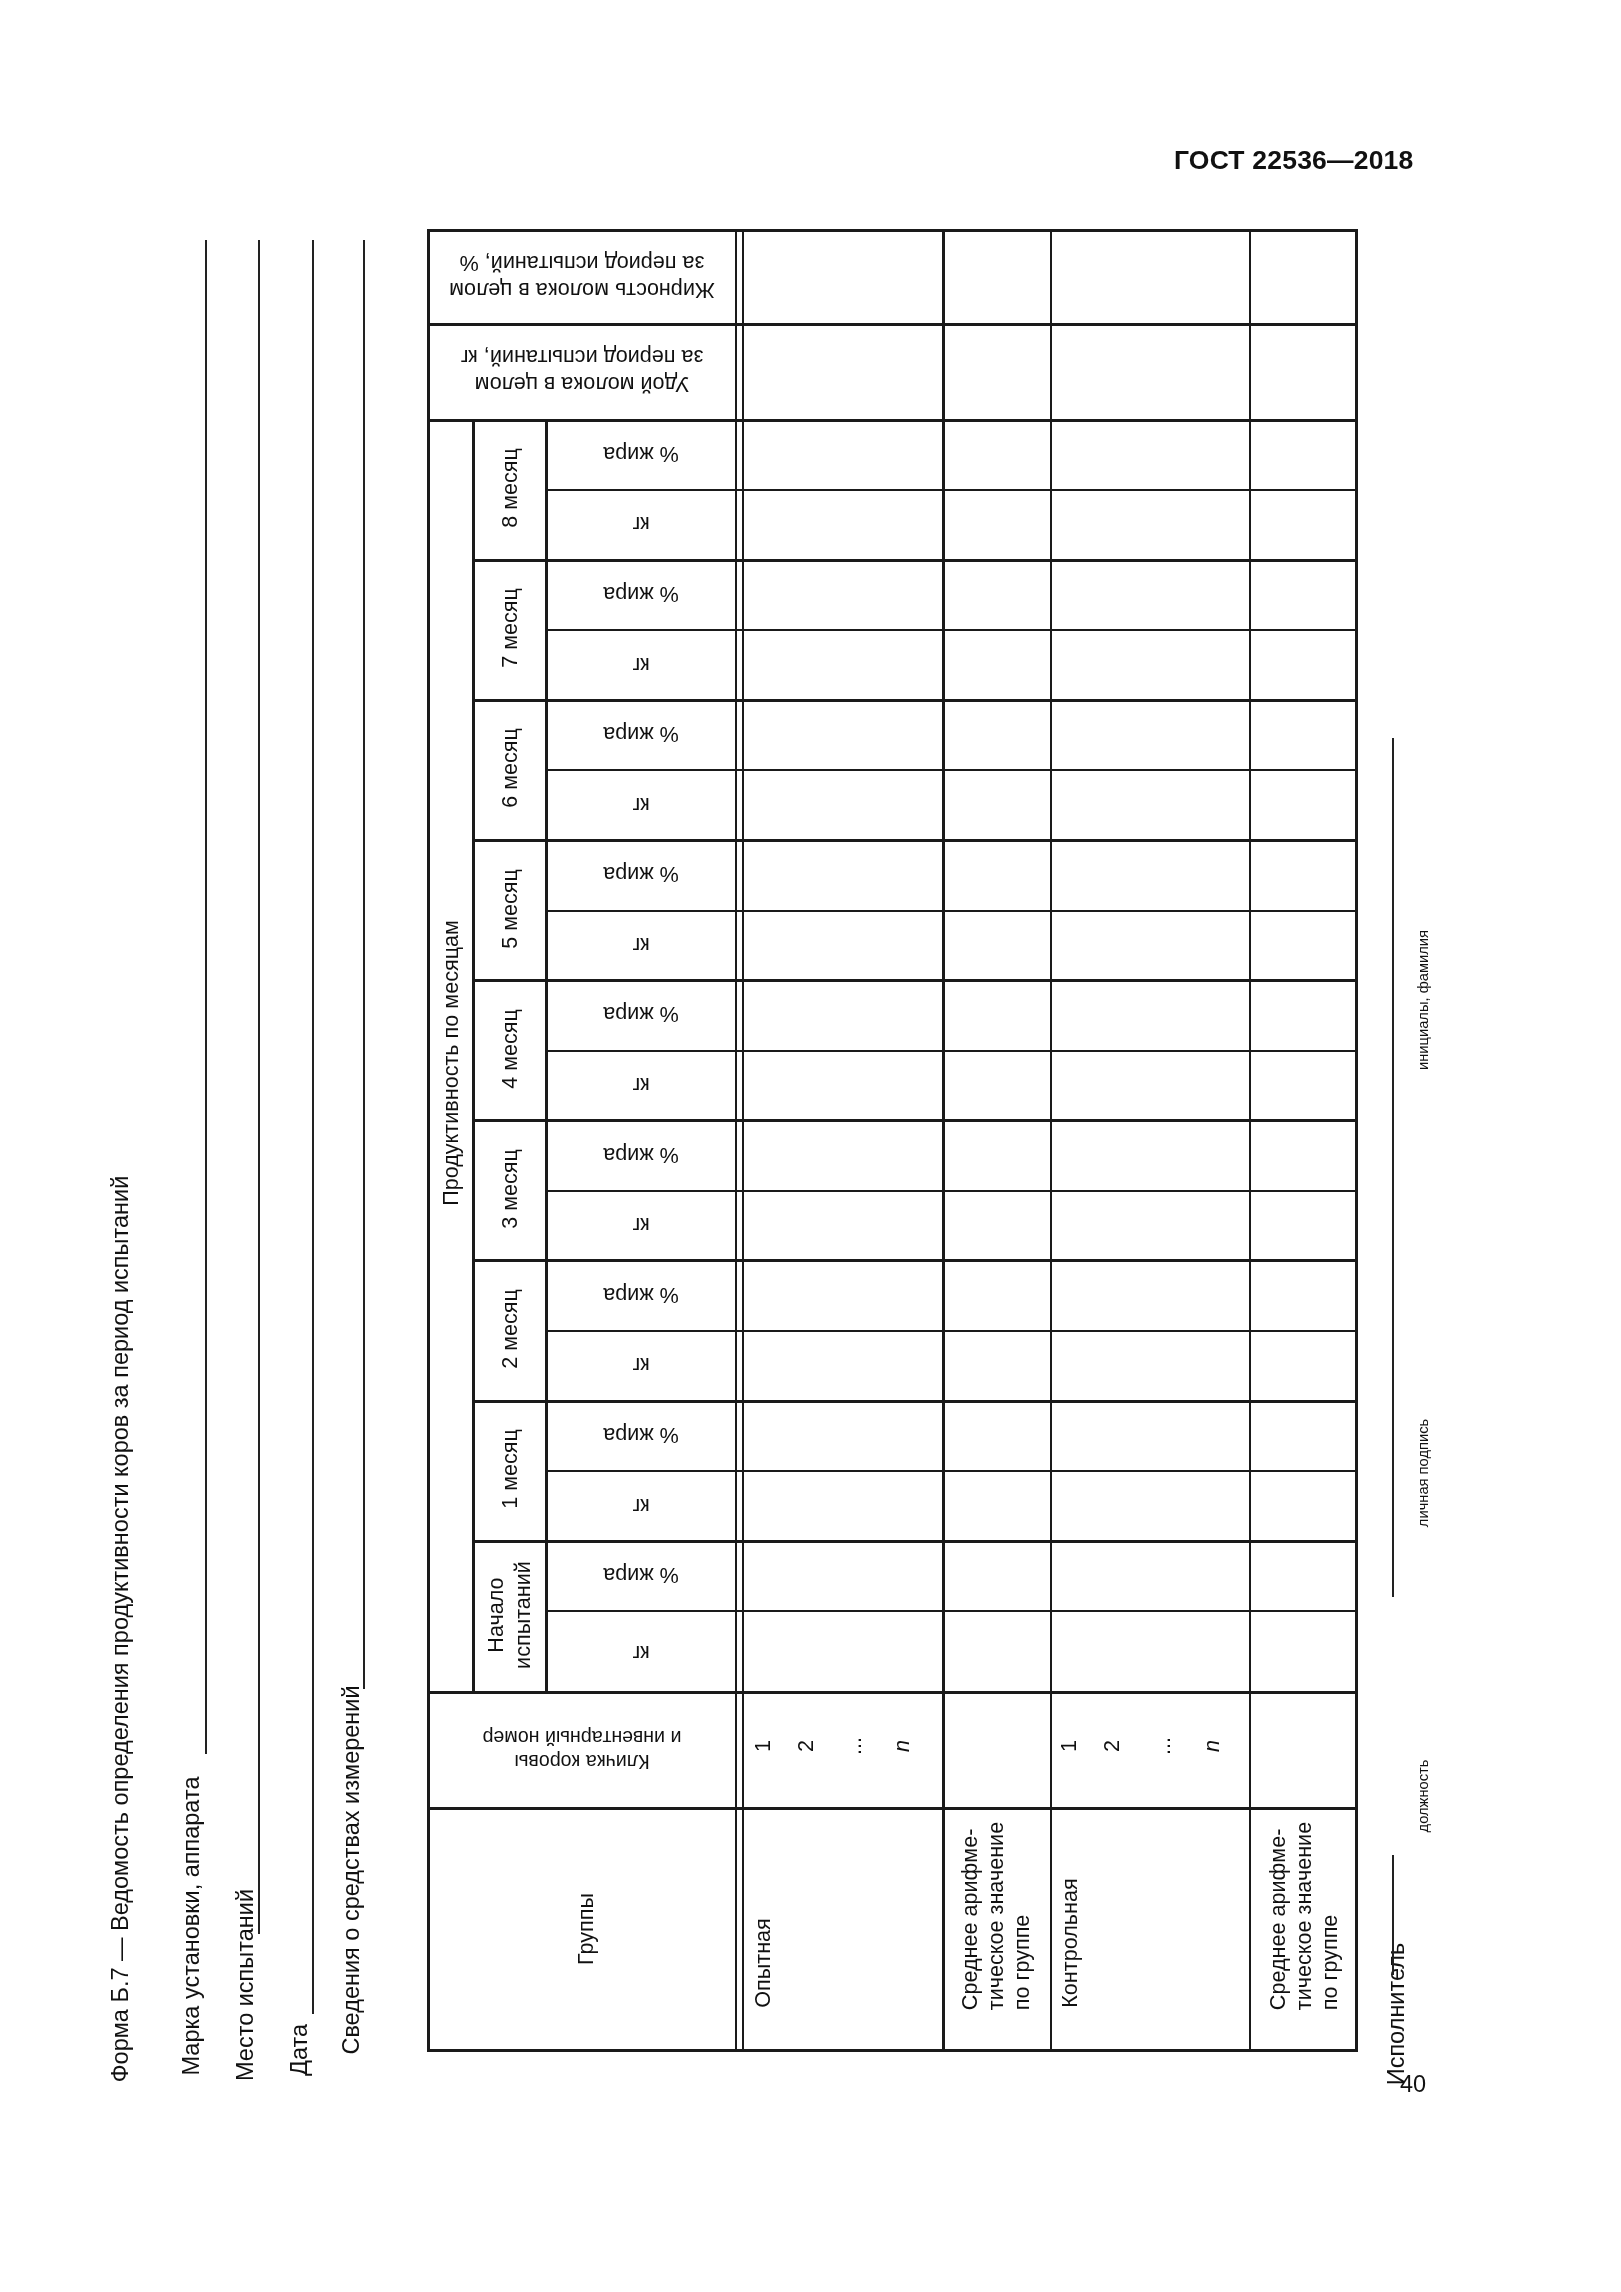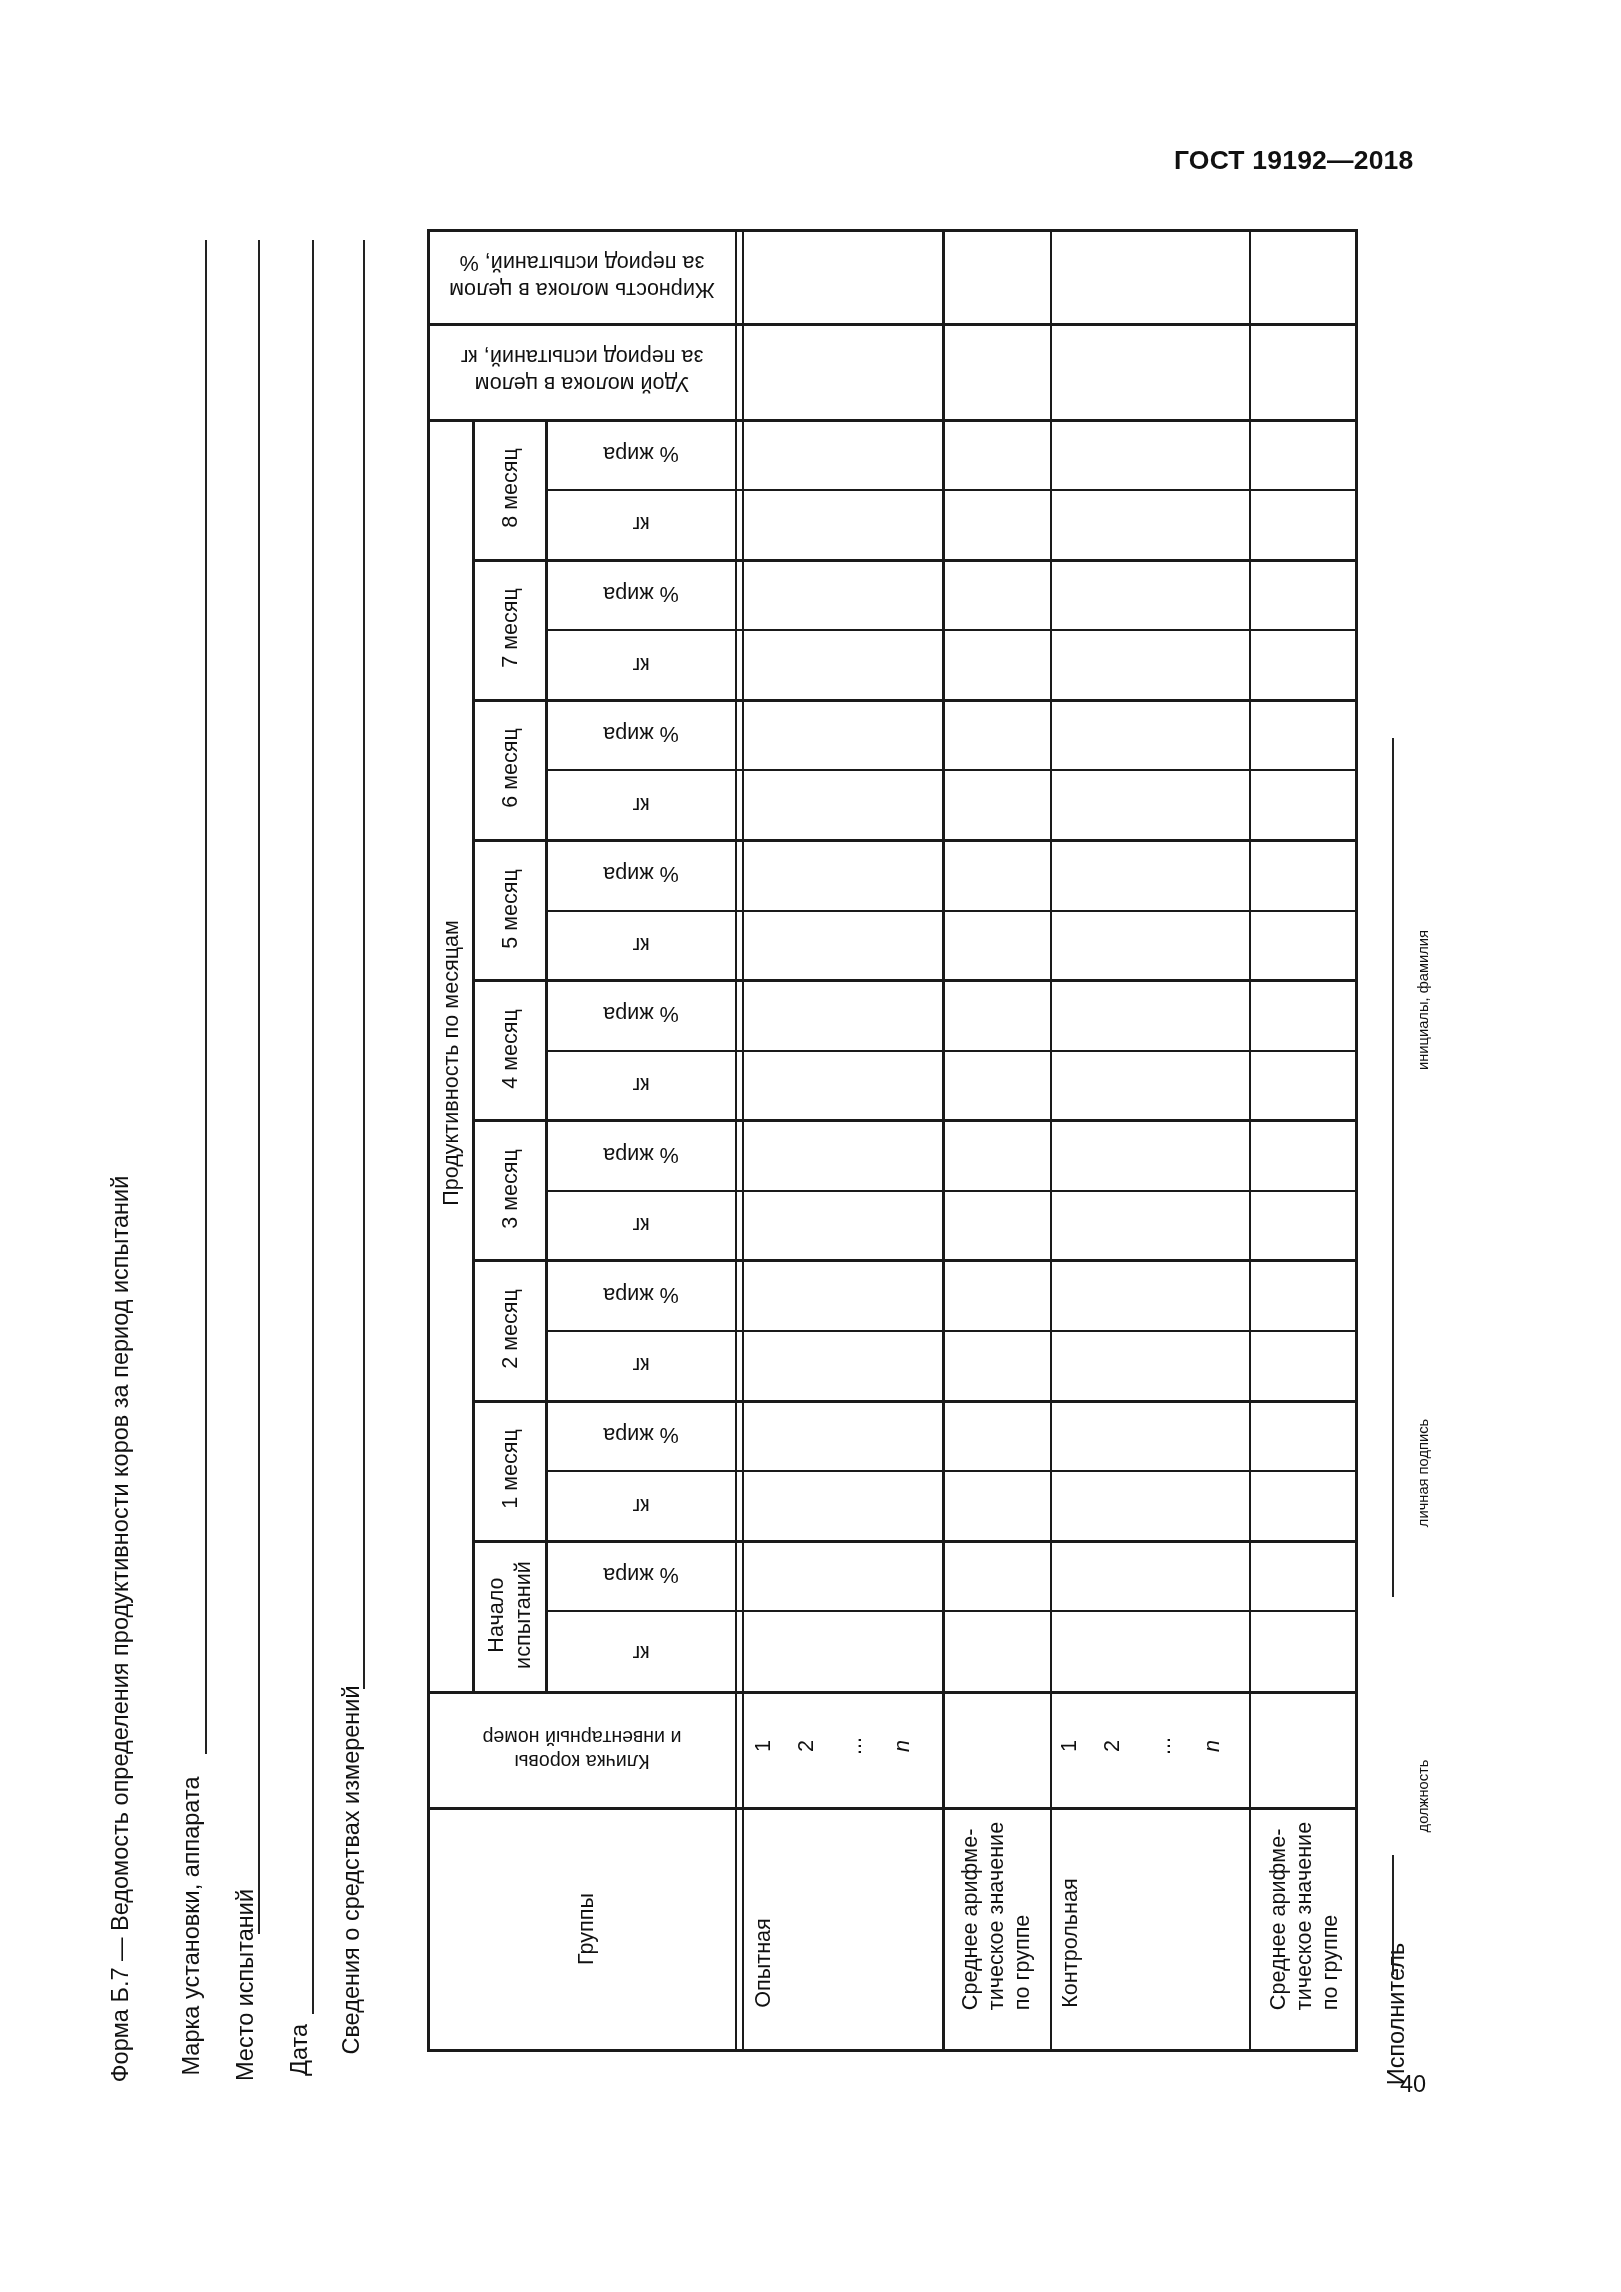--- a/index.html
+++ b/index.html
@@ -24,21 +24,21 @@
   .hl { position: absolute; height: 2.9px; background: #1a1a1a; }
   .hl.thin { height: 2px; }
   .vl { position: absolute; width: 2.9px; background: #1a1a1a; }
   .vl.thin { width: 2px; }
 
   .cell-center { text-align: center; line-height: 1.25; }
 </style>
 </head>
 <body>
 
-<div class="abs header-code">ГОСТ 19192—2018</div>
+<div class="abs header-code">ГОСТ 22536—2018</div>
 
 <div class="rot-up left-text" style="left:120px; top:1629px;">Форма Б.7 — Ведомость определения продуктивности коров за период испытаний</div>
 
 <div class="rot-up left-text" style="left:191px; top:1926px;">Марка установки, аппарата</div>
 <div class="fill-line" style="left:205px; top:240px; height:1514px;"></div>
 
 <div class="rot-up left-text" style="left:245px; top:1985px;">Место испытаний</div>
 <div class="fill-line" style="left:258px; top:240px; height:1694px;"></div>
 
 <div class="rot-up left-text" style="left:299px; top:2050px;">Дата</div>

